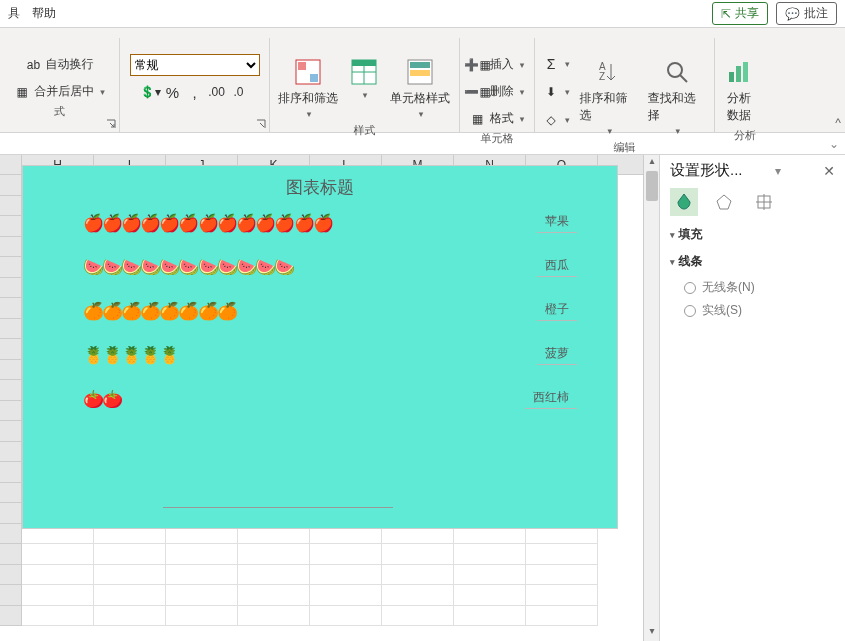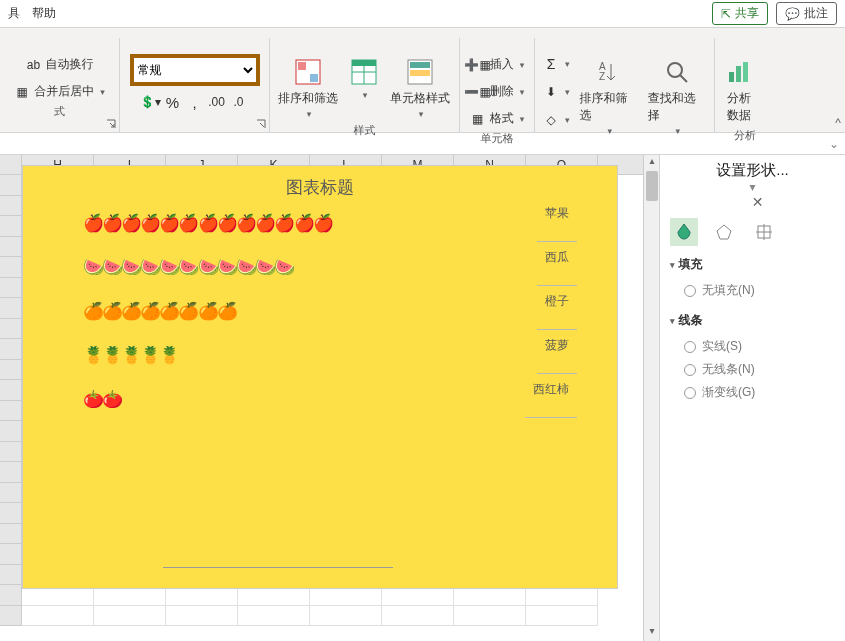--- a/index.html
+++ b/index.html
@@ -12,48 +12,48 @@
 .ribbon{height:105px;background:#f3f2f1;display:flex;border-bottom:1px solid #d4d4d4;position:relative;}
 .rg{border-right:1px solid #d4d4d4;padding:16px 6px;display:flex;flex-direction:column;justify-content:space-between;align-items:center;position:relative;margin-top:10px;}
 .rg-body{display:flex;gap:6px;align-items:flex-start;flex:1;width:100%;}
 .rg-label{font-size:11px;color:#555;text-align:center;padding:2px 0;width:100%;}
 .rg-col{display:flex;flex-direction:column;gap:6px;align-items:center;}
 .rg-row{display:flex;gap:6px;align-items:center;}
 .rbtn{display:flex;flex-direction:column;align-items:center;gap:2px;padding:2px;cursor:pointer;}
 .rbtn .ic{width:32px;height:32px;display:flex;align-items:center;justify-content:center;}
 .rbtn-sm{display:flex;align-items:center;gap:4px;padding:2px;cursor:pointer;font-size:12px;}
 .ic-sm{width:16px;height:16px;display:inline-flex;align-items:center;justify-content:center;}
-select.fmt{width:130px;height:32px;border:4px solid #a16207;background:#fff;font-size:12px;}
+select.fmt{width:130px;height:22px;border:1px solid #a16207;background:#fff;font-size:12px;}
 .launcher{position:absolute;right:2px;bottom:2px;width:12px;height:12px;cursor:pointer;}
 .chev{font-size:9px;color:#666;margin-left:2px;}
 .collapse-rib{position:absolute;right:4px;bottom:2px;cursor:pointer;color:#666;}
 .fx-collapse{height:22px;border-bottom:1px solid #d4d4d4;display:flex;justify-content:flex-end;align-items:center;padding-right:6px;background:#fff;}
 .main{display:flex;height:486px;}
 .sheet{flex:1;position:relative;overflow:hidden;}
 .colhdrs{display:flex;height:20px;background:#e6e6e6;border-bottom:1px solid #ccc;}
 .colhdr{border-right:1px solid #ccc;text-align:center;font-size:12px;color:#333;line-height:20px;background:#e6e6e6;}
 .ch-blank{width:22px;}
 .ch{width:72px;}
 .rows{position:relative;}
 .row{display:flex;height:20.5px;}
 .rowhdr{width:22px;background:#e6e6e6;border-right:1px solid #ccc;border-bottom:1px solid #ccc;}
 .cell{width:72px;border-right:1px solid #e0e0e0;border-bottom:1px solid #e0e0e0;}
 .vscroll{width:16px;background:#f0f0f0;border-left:1px solid #ccc;position:relative;}
 .vscroll .thumb{position:absolute;left:2px;width:12px;background:#c1c1c1;border-radius:2px;}
 .vscroll .arr{position:absolute;left:0;width:16px;height:16px;text-align:center;font-size:10px;color:#666;cursor:pointer;}
-.chart{position:absolute;left:22px;top:10px;width:596px;height:424px;background:#fde047;border:1px solid #ccc;}
+.chart{position:absolute;left:22px;top:10px;width:596px;height:364px;background:#5eead4;border:1px solid #ccc;}
 .chart-title{text-align:center;font-size:17px;color:#595959;padding:10px 0;}
 .bars{padding:4px 20px 10px 60px;}
 .bar-row{display:flex;align-items:center;margin-bottom:24px;position:relative;}
 .bar{display:flex;align-items:center;height:20px;}
 .fruit{font-size:17px;line-height:1;margin-right:-2px;}
-.bar-label{position:absolute;right:20px;font-size:12px;color:#595959;border-bottom:1px solid #bbb;padding:0 8px 19px 8px;}
+.bar-label{position:absolute;right:20px;font-size:12px;color:#595959;border-bottom:1px solid #bbb;padding:0 8px 2px 8px;}
 .axis{position:absolute;left:140px;bottom:20px;width:230px;height:1px;background:#999;}
 .pane{width:186px;border-left:1px solid #d4d4d4;background:#fff;padding:6px 10px;}
-.pane-hdr{display:flex;align-items:center;justify-content:space-between;margin-bottom:8px;flex-direction:column;}
+.pane-hdr{display:flex;align-items:center;justify-content:space-between;margin-bottom:8px;}
 .pane-title{font-size:15px;color:#1a1a1a;}
 .pane-tabs{display:flex;gap:12px;margin:6px 0 10px 0;}
 .pane-tab{width:28px;height:28px;display:flex;align-items:center;justify-content:center;cursor:pointer;}
 .pane-tab.active{background:#d4ead4;}
 .sect{margin-bottom:10px;}
 .sect-hdr{display:flex;align-items:center;gap:4px;font-size:12px;font-weight:bold;color:#333;margin-bottom:6px;cursor:pointer;}
 .sect-tri{font-size:9px;color:#666;}
 .radio-row{display:flex;align-items:center;gap:6px;padding:3px 0 3px 14px;font-size:12px;color:#777;cursor:pointer;}
 .radio{width:12px;height:12px;border:1px solid #999;border-radius:50%;}
 </style>
@@ -211,20 +211,21 @@
           <span class="ic">
             <svg width="28" height="28">
               <circle cx="12" cy="12" r="7" fill="none" stroke="#666" stroke-width="2"></circle>
               <line x1="17" y1="17" x2="24" y2="24" stroke="#666" stroke-width="2"></line>
             </svg>
           </span>
           <span>查找和选择</span>
           <span class="chev">▾</span>
         </div>
     </div>
+    <div class="rg-label">编辑</div>
   </div>
 
   <div class="rg" style="width:60px;border-right:none">
     <div class="rg-body">
         <div class="rbtn">
           <span class="ic">
             <svg width="28" height="28">
               <rect x="4" y="14" width="5" height="10" fill="#4a7"></rect>
               <rect x="11" y="8" width="5" height="16" fill="#5b8"></rect>
               <rect x="18" y="4" width="5" height="20" fill="#6c9"></rect>
@@ -603,40 +604,32 @@
             <line x1="10" y1="2" x2="10" y2="18" stroke="#888"></line>
           </svg>
         </div>
     </div>
     <div class="sect">
       <div class="sect-hdr">
           <span class="sect-tri">▾</span>
           <span>填充</span>
         </div>
       <div id="fill-opts">
-          <div class="radio-row">
-            <span class="radio"></span>
-            <span>无填充(N)</span>
-          </div>
         </div>
     </div>
     <div class="sect">
       <div class="sect-hdr">
           <span class="sect-tri">▾</span>
           <span>线条</span>
         </div>
       <div id="line-opts">
           <div class="radio-row">
             <span class="radio"></span>
-            <span>实线(S)</span>
+            <span>无线条(N)</span>
           </div>
           <div class="radio-row">
             <span class="radio"></span>
-            <span>无线条(N)</span>
-          </div>
-          <div class="radio-row">
-            <span class="radio"></span>
-            <span>渐变线(G)</span>
+            <span>实线(S)</span>
           </div>
         </div>
     </div>
   </div>
 </div>
 
 </body></html>

